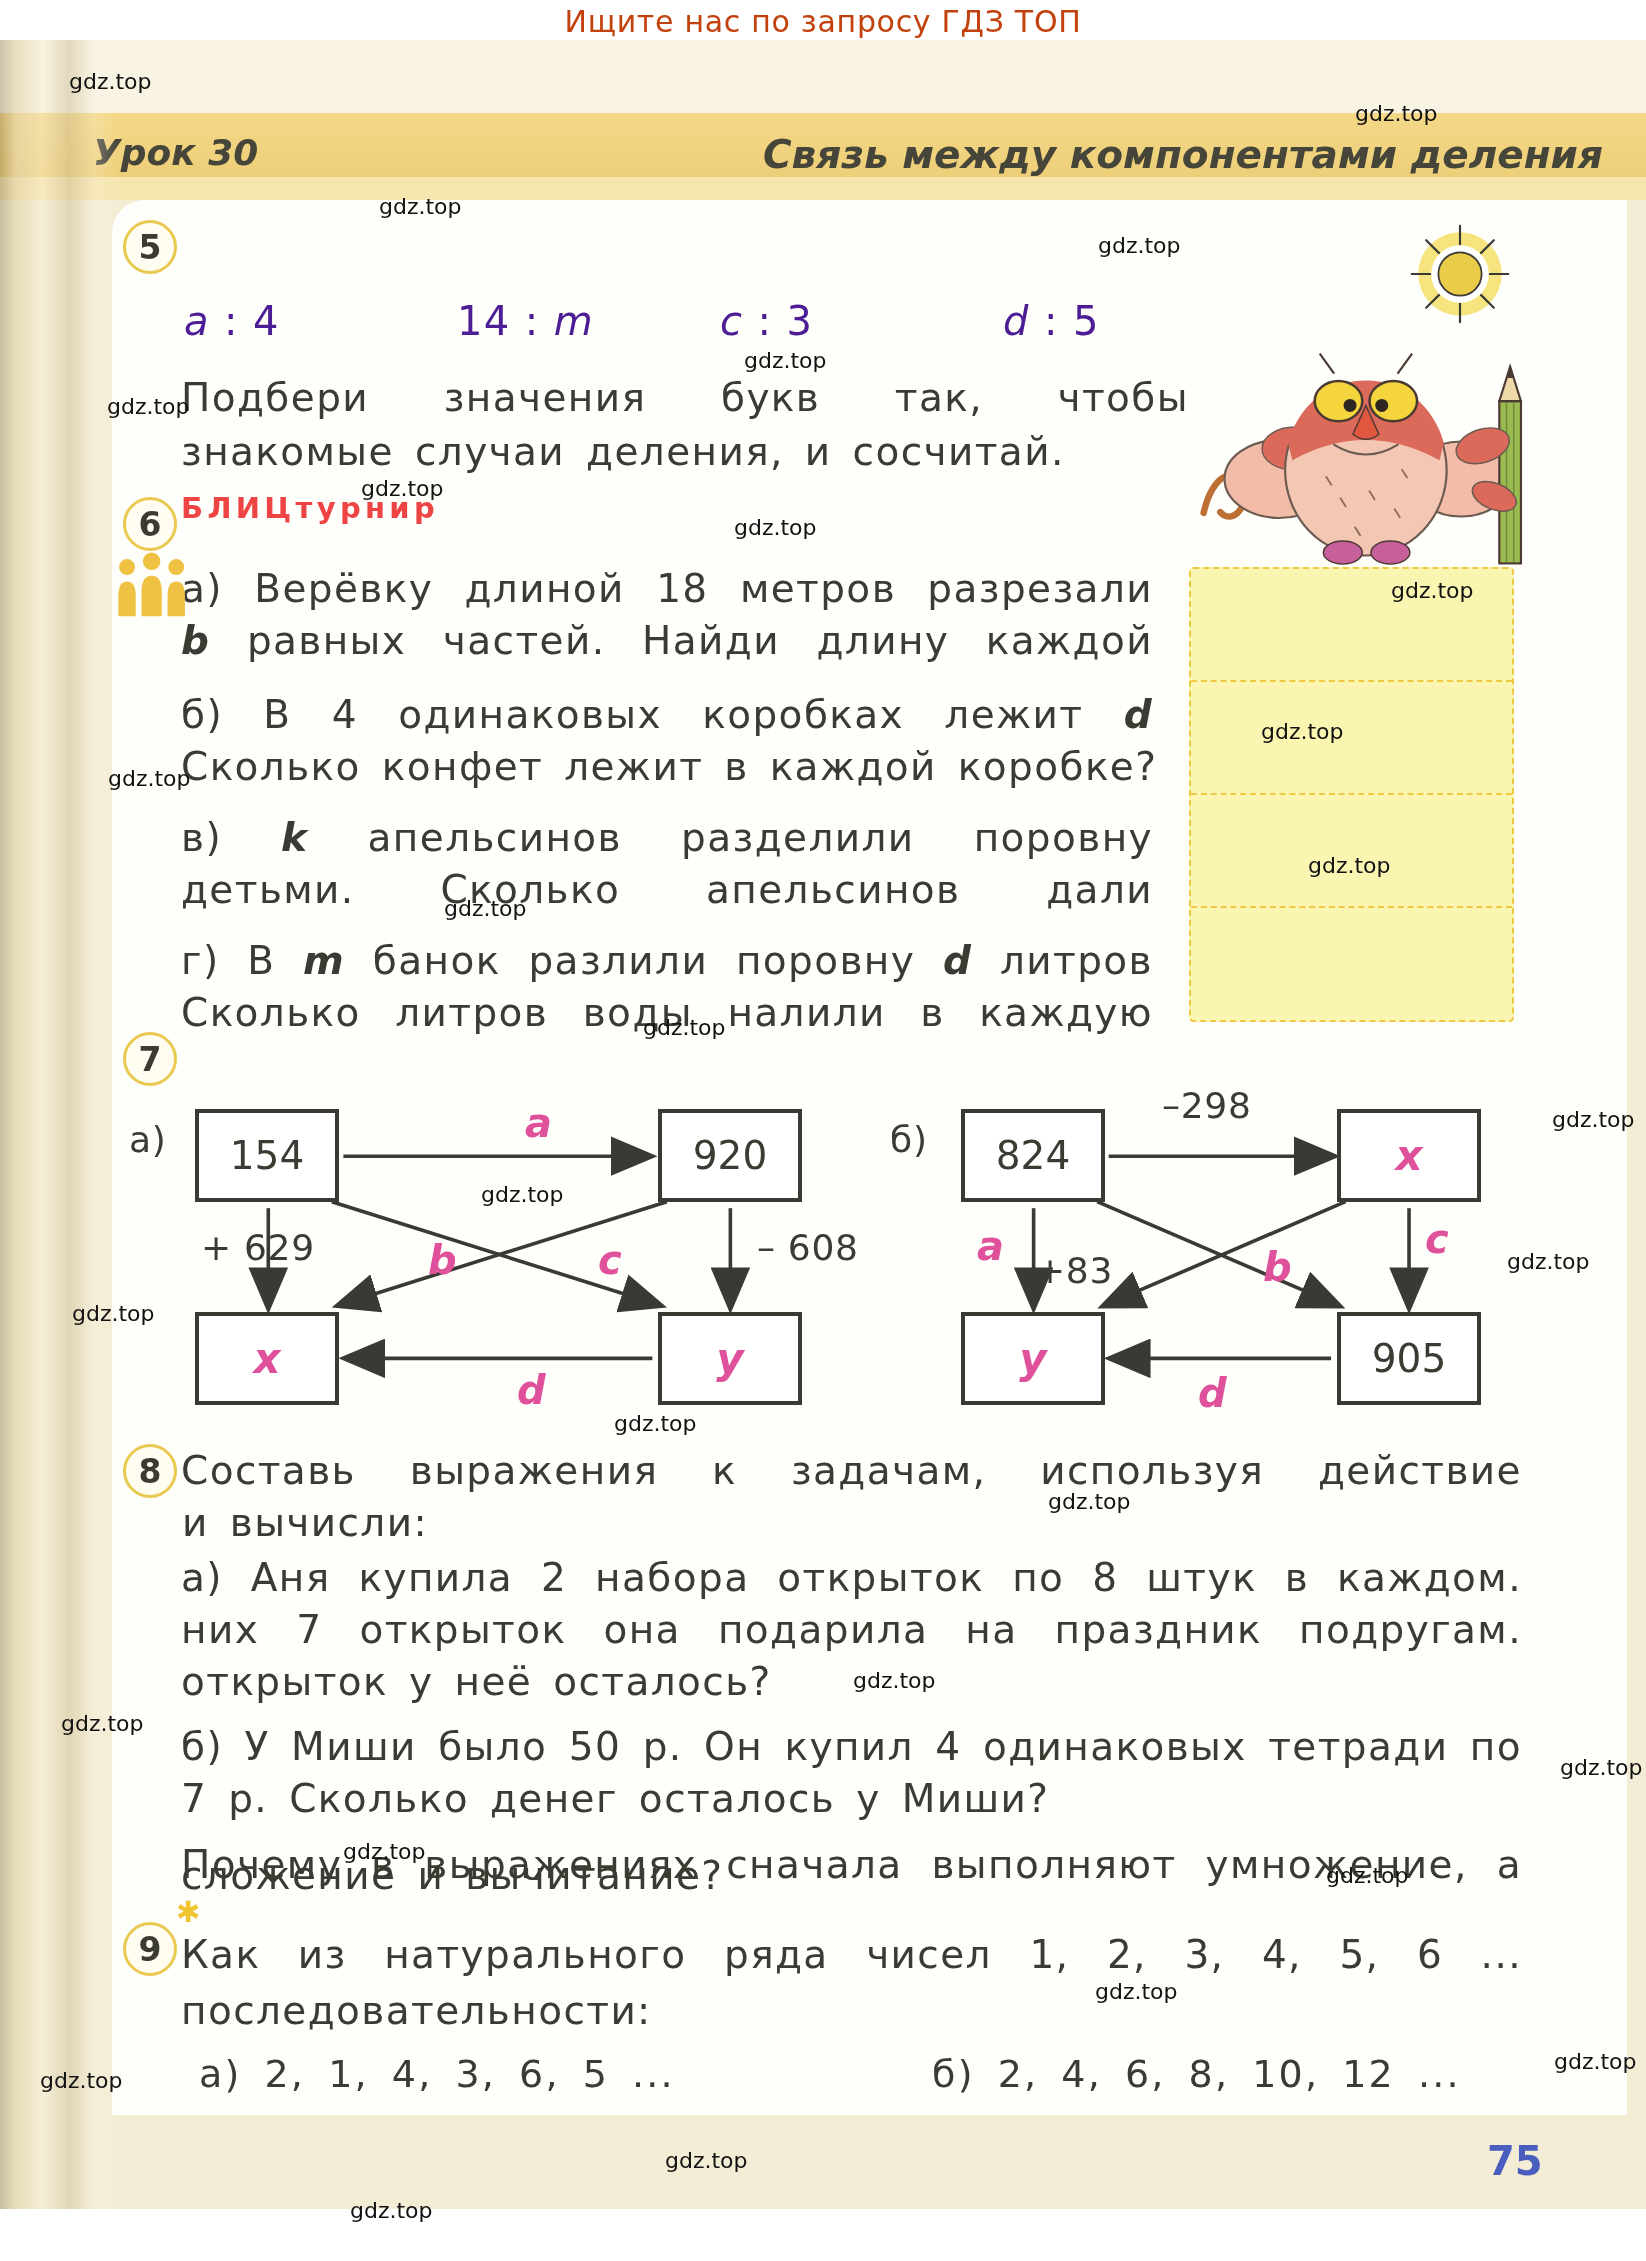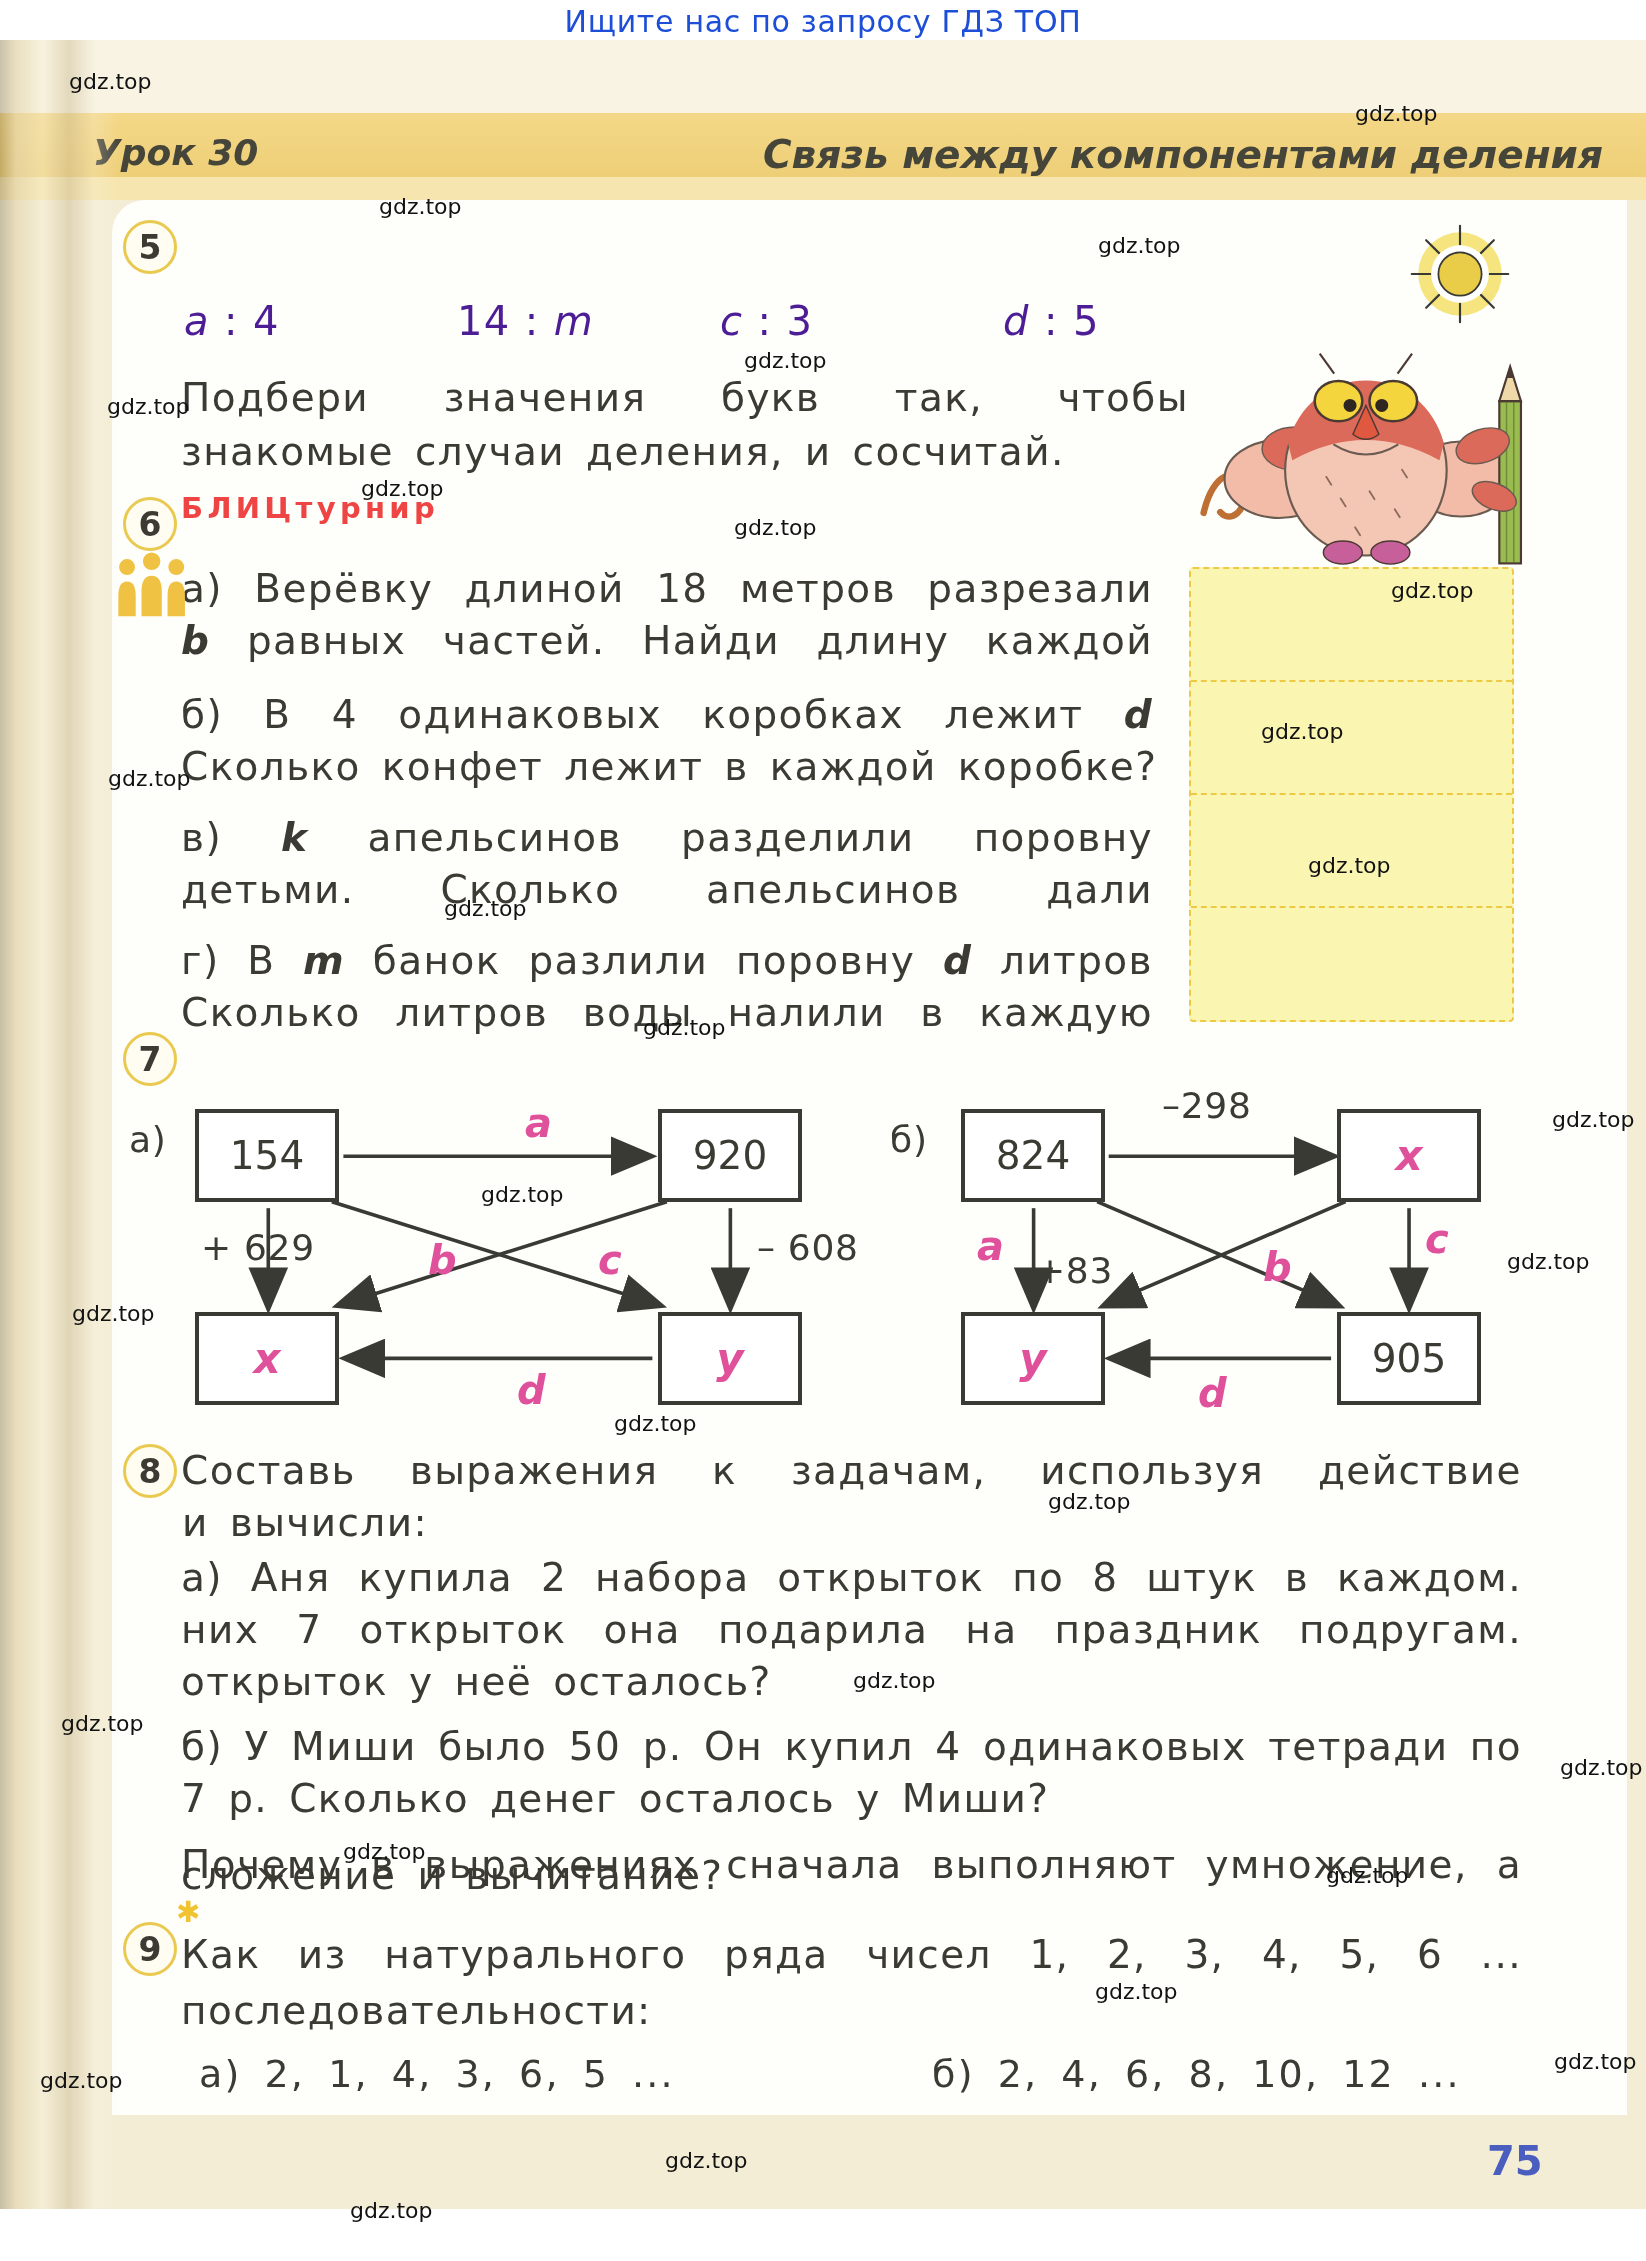--- a/index.html
+++ b/index.html
@@ -1,19 +1,19 @@
 <!DOCTYPE html>
 <html style="font-size:11.6px"><head>
 <meta charset="utf-8">
 <style>
   html,body{margin:0;padding:0;background:#888;}
   .page{position:relative;width:1646px;height:2261px;background:#ffffff;overflow:hidden;
         font-family:"DejaVu Sans","Liberation Sans",sans-serif;color:#3b3b33;}
   .promo{position:absolute;top:4.3px;left:0;width:100%;text-align:center;font-size:30px;
-         color:#1d4ed8;letter-spacing:0.7px;}
+         color:#c2410c;letter-spacing:0.7px;}
   
   .scan{position:absolute;top:40px;left:0;width:1646px;height:2169px;background:#f4edd6;}
   .top-light{position:absolute;top:40px;left:0;width:1646px;height:74px;background:#f8f3e3;}
   .band{position:absolute;top:113px;left:0;width:1646px;height:64px;
         background:linear-gradient(#f4d887,#eecf78);}
   .band-sub{position:absolute;top:177px;left:0;width:1646px;height:23px;background:#f6e5ae;}
   .lesson{position:absolute;left:93px;top:132px;font-size:36px;font-weight:bold;font-style:italic;color:#46453a;}
   .htitle{position:absolute;right:43px;top:132px;font-size:39px;font-weight:bold;font-style:italic;color:#46453a;}
   .content{position:absolute;left:112px;top:200px;width:1515px;height:1915px;background:#fefefb;
            border-top-left-radius:33px;}

